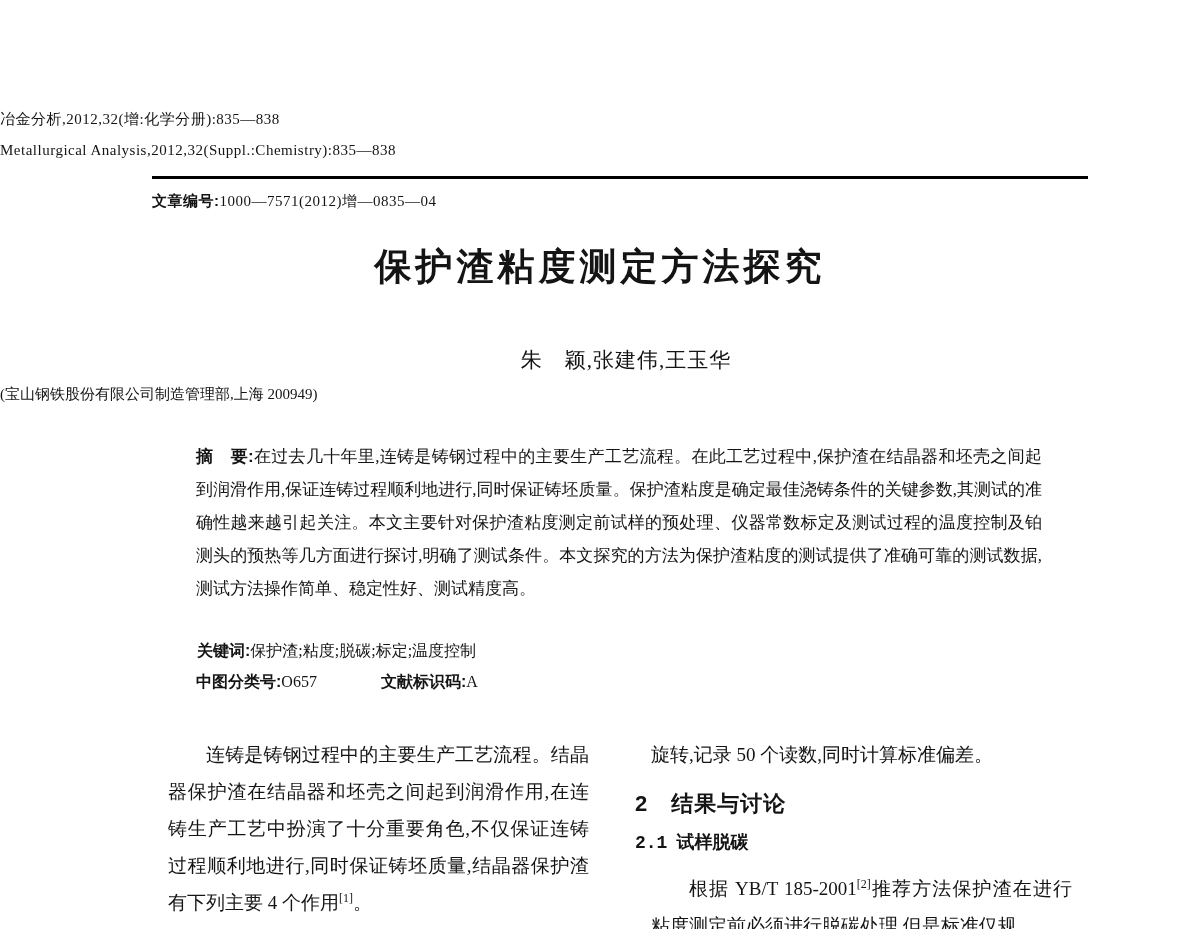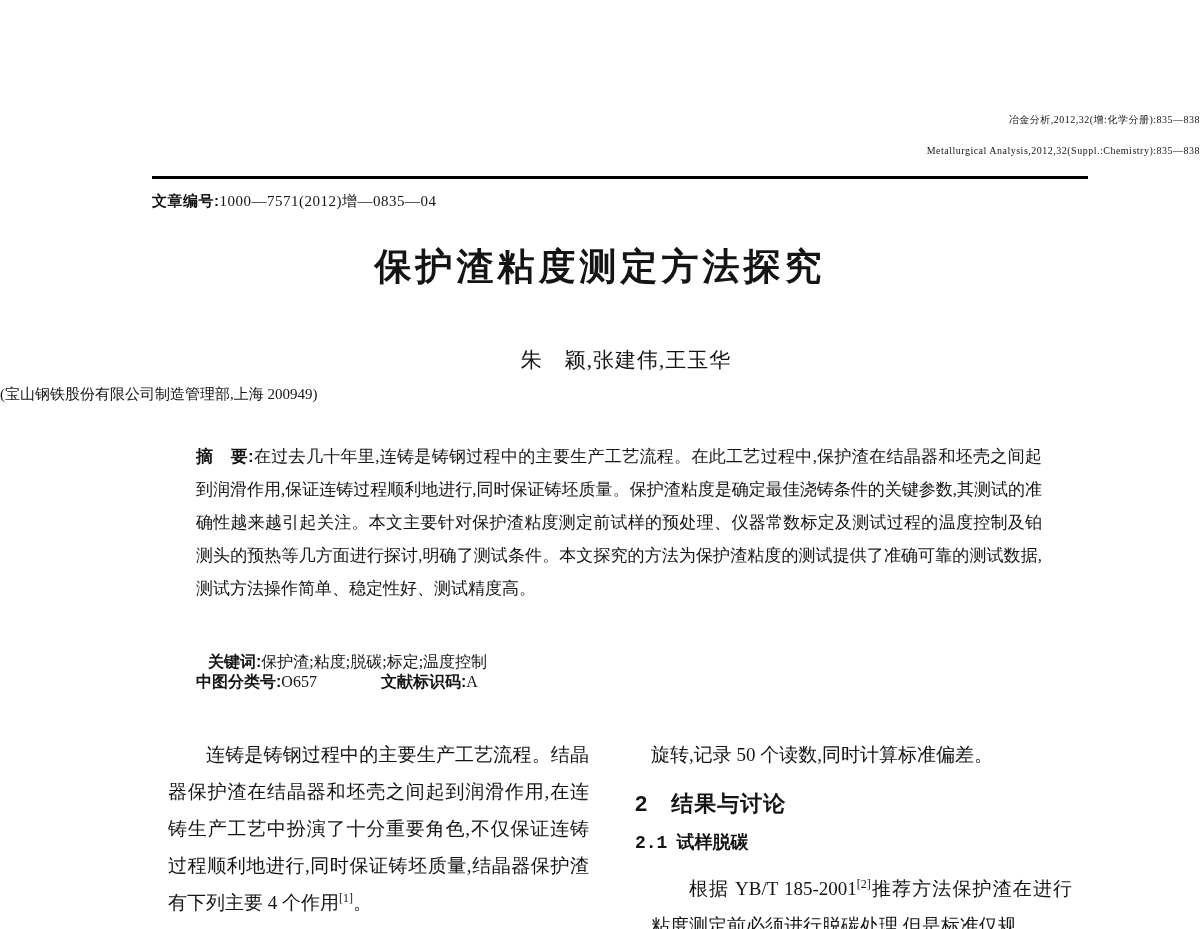--- a/index.html
+++ b/index.html
@@ -11,40 +11,40 @@
     font-family:"Liberation Serif","DejaVu Serif",serif;
     overflow:hidden;
     margin:0 auto;
   }
   .abs { position:absolute; }
   .blk {
     font-family:"Liberation Sans","DejaVu Sans",sans-serif;
     font-weight:bold;
   }
 
-  .hdr { top:104px; left:0; width:100%; text-align:right;
-         font-size:10px; line-height:31px; letter-spacing:0.5px; }
+  .hdr { top:104px; left:0; width:100%; text-align:left;
+         font-size:15px; line-height:31px; letter-spacing:0.5px; }
 
   .rule { top:176px; left:152px; width:936px; height:3px; background:#000; }
 
   .article-no { top:192px; left:152px; font-size:15px; letter-spacing:0.5px; }
 
   .title { top:242px; left:0; width:100%; margin:0; text-align:center;
            font-family:"Liberation Sans","DejaVu Sans",sans-serif;
            font-weight:bold; font-size:37px; letter-spacing:4px; }
 
   .authors { top:346px; left:0; width:100%; text-align:center;
              font-size:21px; letter-spacing:1px;padding-left:26px; }
 
   .affil { top:385px; left:0; width:100%; text-align:left; font-size:15px; }
 
   .abstract { top:440px; left:196px; width:846px; margin:0;
               font-size:17px; line-height:33px; text-align:justify; }
 
-  .keywords { top:640px; left:196px; margin:12px; font-size:16px; }
+  .keywords { top:640px; left:196px; margin:1px; font-size:16px; }
 
   .clc { top:672px; left:196px; margin:0; font-size:16px; }
   .clc-gap { margin-left:64px; }
 
   .columns { top:720px; left:152px; width:936px; display:flex; gap:30px; }
   .col { width:453px; }
 
   .body-para { margin:16px; font-size:19px; line-height:37px; text-align:justify; }
   .indent { text-indent:2em; }
 

